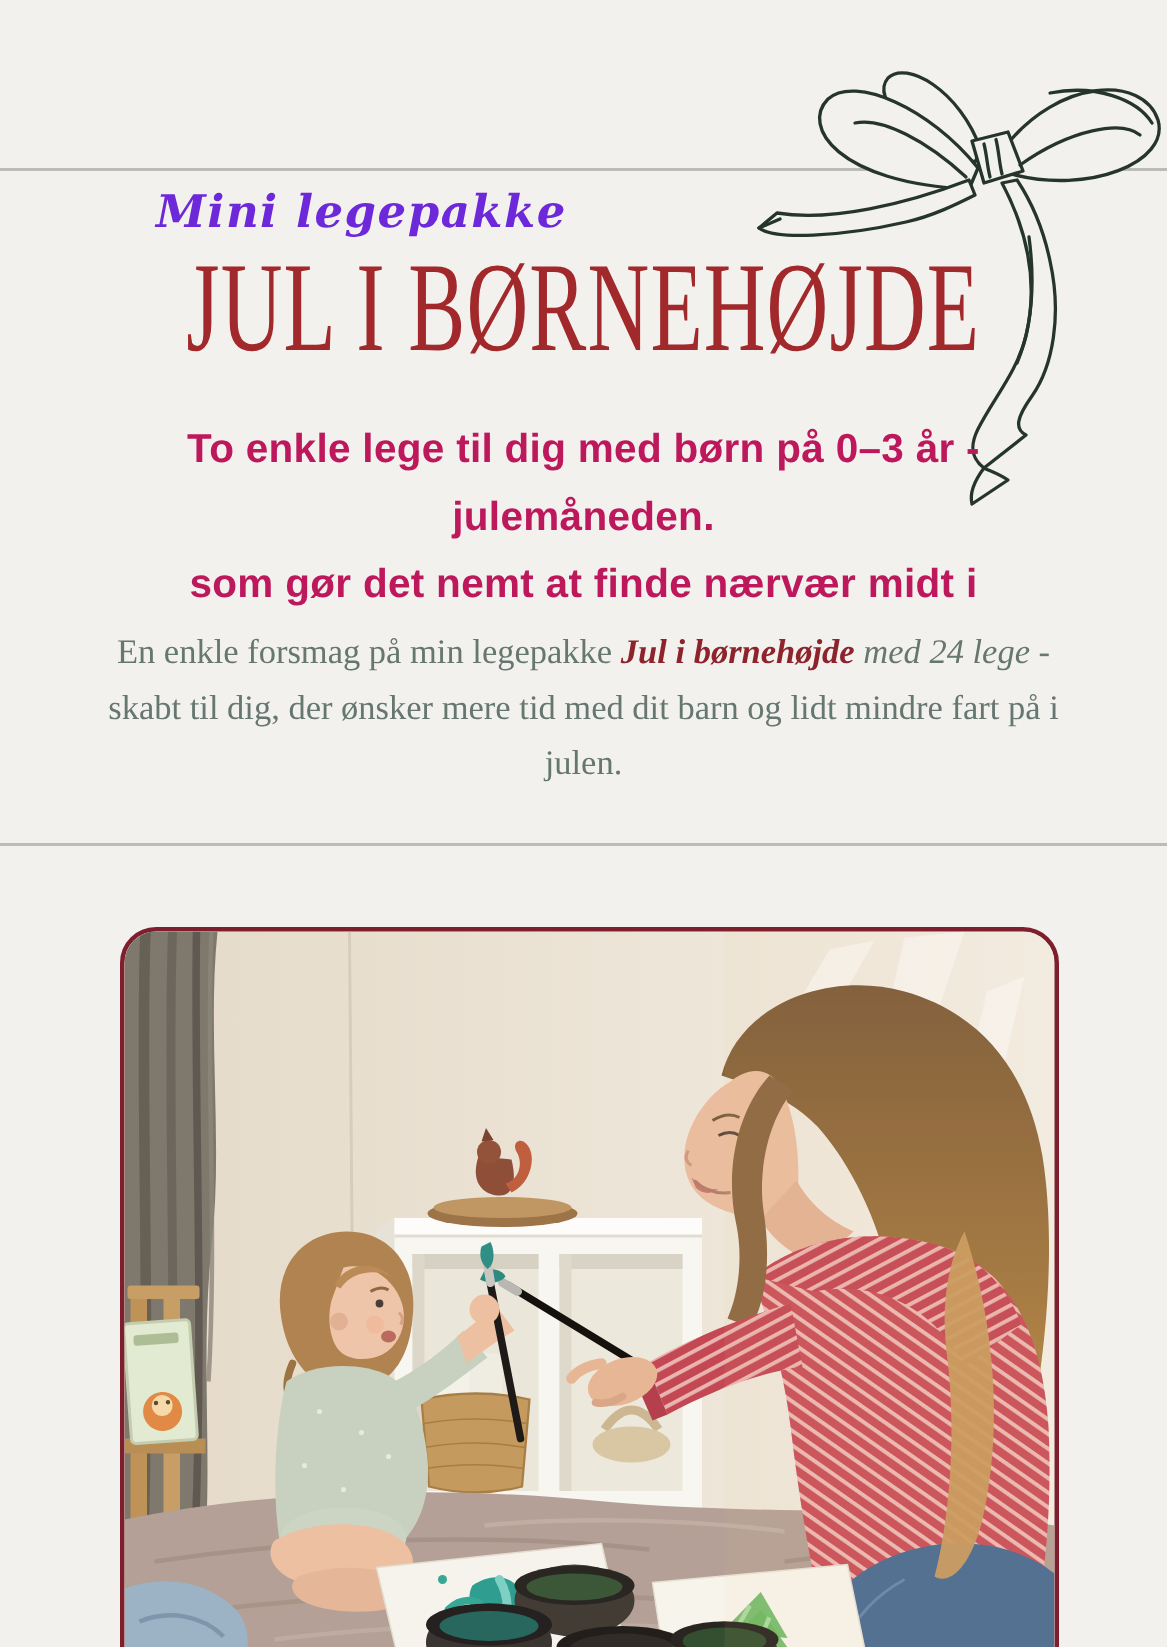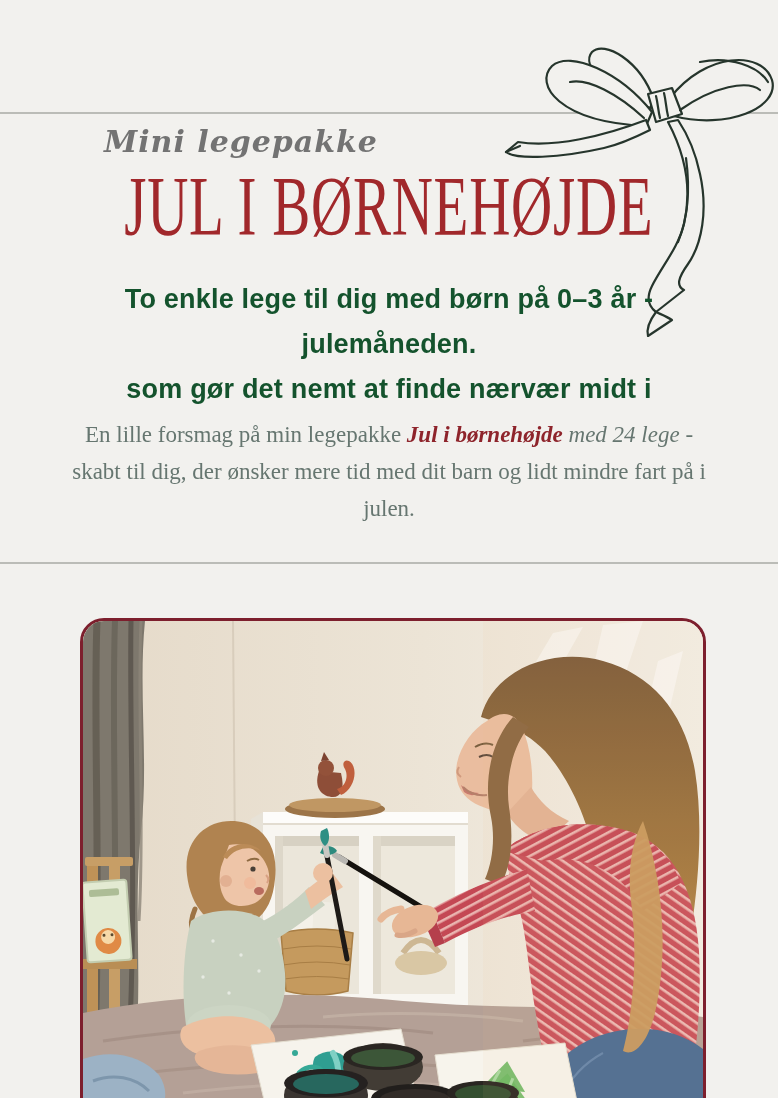--- a/index.html
+++ b/index.html
@@ -16,21 +16,21 @@
   }
   #divider-top{top:112px;}
   #divider-bottom{top:562px;}
 
   .eyebrow{
     position:absolute;left:104px;top:125px;
     font-family:"DejaVu Serif",serif;
     font-style:italic;font-weight:700;
     font-size:30px;line-height:1.1;
     letter-spacing:1px;
-    color:#737373;
+    color:#6d28d9;
   }
   .title-wrap{
     position:absolute;left:0;top:163px;width:778px;
     text-align:center;
   }
   .title{
     display:inline-block;
     font-family:"Liberation Serif",serif;
     font-weight:500;
     font-size:76px;line-height:1;
@@ -39,21 +39,21 @@
     transform:scale(0.75,1.12);
     transform-origin:center top;
     white-space:nowrap;
   }
   .subtitle{
     position:absolute;left:0;top:277px;width:778px;
     text-align:center;
     font-weight:700;
     font-size:27px;line-height:45px;
     letter-spacing:0.2px;
-    color:#14532d;
+    color:#be185d;
   }
   .intro{
     position:absolute;left:59px;top:416px;width:660px;
     text-align:center;
     font-family:"Liberation Serif",serif;
     font-size:23px;line-height:37px;
     color:#667670;
   }
   .seg-red{color:#8e242b;font-style:italic;font-weight:700;}
   .seg-italic{font-style:italic;}
@@ -116,21 +116,21 @@
   <div class="title-wrap">
     <span class="title">JUL I BØRNEHØJDE</span>
   </div>
 
   <div class="subtitle">
     <div>To enkle lege til dig med børn på 0–3 år -</div>
     <div>julemåneden.</div>
     <div>som gør det nemt at finde nærvær midt i</div>
   </div>
 
-  <div class="intro"><span>En lille forsmag på min legepakke </span><span class="seg-red">Jul i børnehøjde</span><span class="seg-italic"> med 24 lege - </span><span>skabt til dig, der ønsker mere tid med dit barn og lidt mindre fart på i julen.</span></div>
+  <div class="intro"><span>En enkle forsmag på min legepakke </span><span class="seg-red">Jul i børnehøjde</span><span class="seg-italic"> med 24 lege - </span><span>skabt til dig, der ønsker mere tid med dit barn og lidt mindre fart på i julen.</span></div>
 
   <div id="divider-bottom" class="divider"></div>
 
   <div class="photo-frame">
     <svg width="620" height="500" viewBox="0 0 620 500" aria-hidden="true">
       <defs>
         <linearGradient id="wg" x1="0" y1="0" x2="1" y2="0">
           <stop offset="0" stop-color="#e5dac9"></stop>
           <stop offset="0.55" stop-color="#ece4d6"></stop>
           <stop offset="1" stop-color="#f3eee6"></stop>

